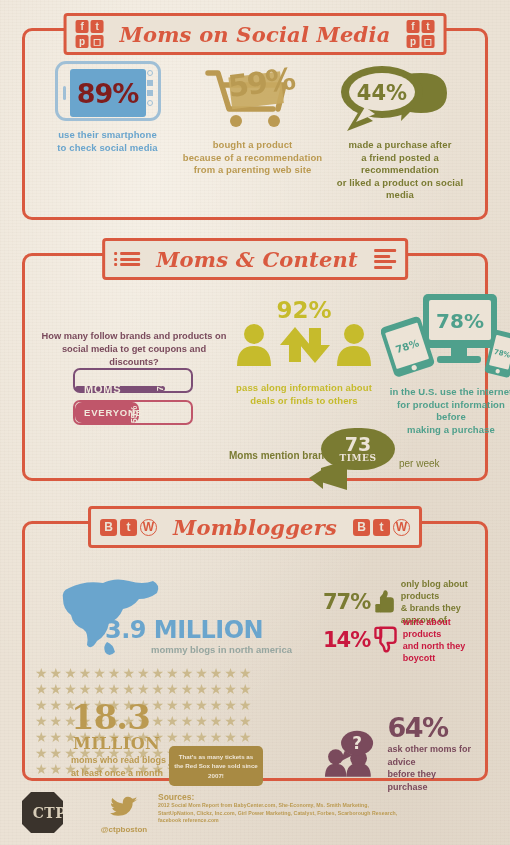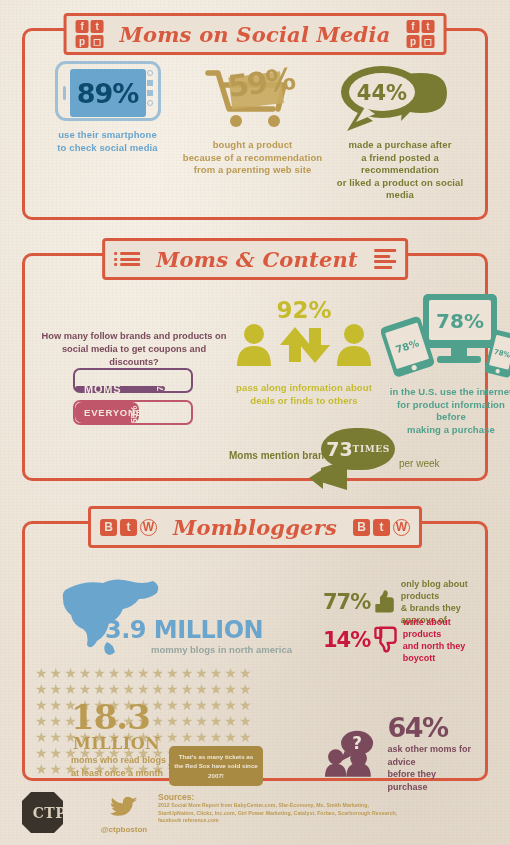--- a/index.html
+++ b/index.html
@@ -99,21 +99,21 @@
     position: relative;
     display: flex; align-items: center; justify-content: center;
     background: transparent;
   }
   .phone .scr {
     position: absolute; left: 12px; top: 5px; width: 76px; height: 48px;
     background: #6aa5cd; border-radius: 3px;
     display: flex; align-items: center; justify-content: center;
   }
   .phone .num {
-    color: #0c4a6e; font-family: "DejaVu Sans", sans-serif;
+    color: #7f1d1d; font-family: "DejaVu Sans", sans-serif;
     font-weight: bold; font-size: 27px; letter-spacing: -1px;
     position: relative; z-index: 2;
   }
   .phone .spk { position: absolute; left: 5px; top: 22px; width: 3px; height: 14px; background: #9fbfd6; border-radius: 2px; }
   .phone .side { position: absolute; right: 4px; top: 6px; width: 7px; display: flex; flex-direction: column; gap: 4px; align-items: center; }
   .phone .side u { display: block; width: 6px; height: 6px; border: 1.4px solid #9fbfd6; border-radius: 50%; text-decoration: none; }
   .phone .side s { display: block; width: 6px; height: 6px; background: #9fbfd6; text-decoration: none; }
 
   .cart { width: 110px; height: 72px; position: relative; }
   .cart svg { position: absolute; inset: 0; }
@@ -147,21 +147,21 @@
 
   .s2-mid { position: absolute; left: 196px; top: 4px; width: 150px; text-align: center; }
   .s2-right { position: absolute; left: 348px; top: 2px; width: 140px; text-align: center; }
 
   .megaline { position: absolute; left: 196px; top: 140px; width: 230px; height: 56px; }
   .megaline .t1 { position: absolute; left: 0; top: 22px; font-size: 10px; font-weight: bold; color: #7a7b32; }
   .megaline .t2 { position: absolute; left: 170px; top: 30px; font-size: 10px; font-weight: normal; color: #7a7b32; }
   .megaline .blob {
     position: absolute; left: 92px; top: 0px; width: 74px; height: 42px;
     background: #7a7b32; border-radius: 50%/55%;
-    display: flex; flex-direction: row; align-items: center; justify-content: center;
+    display: flex; flex-direction: column; align-items: center; justify-content: center;
     color: #ece3d6;
   }
   .megaline .blob .n { font-family: "DejaVu Sans", sans-serif; font-weight: bold; font-size: 19px; line-height: 17px; }
   .megaline .blob .u { font-family: "DejaVu Serif", serif; font-weight: bold; font-size: 9px; letter-spacing: .6px; }
 
   
   #s3 { top: 521px; height: 260px; }
   .s3-body { position: absolute; inset: 30px 8px 6px 8px; }
   .bigblue {
     position: absolute; left: 72px; top: 62px;

